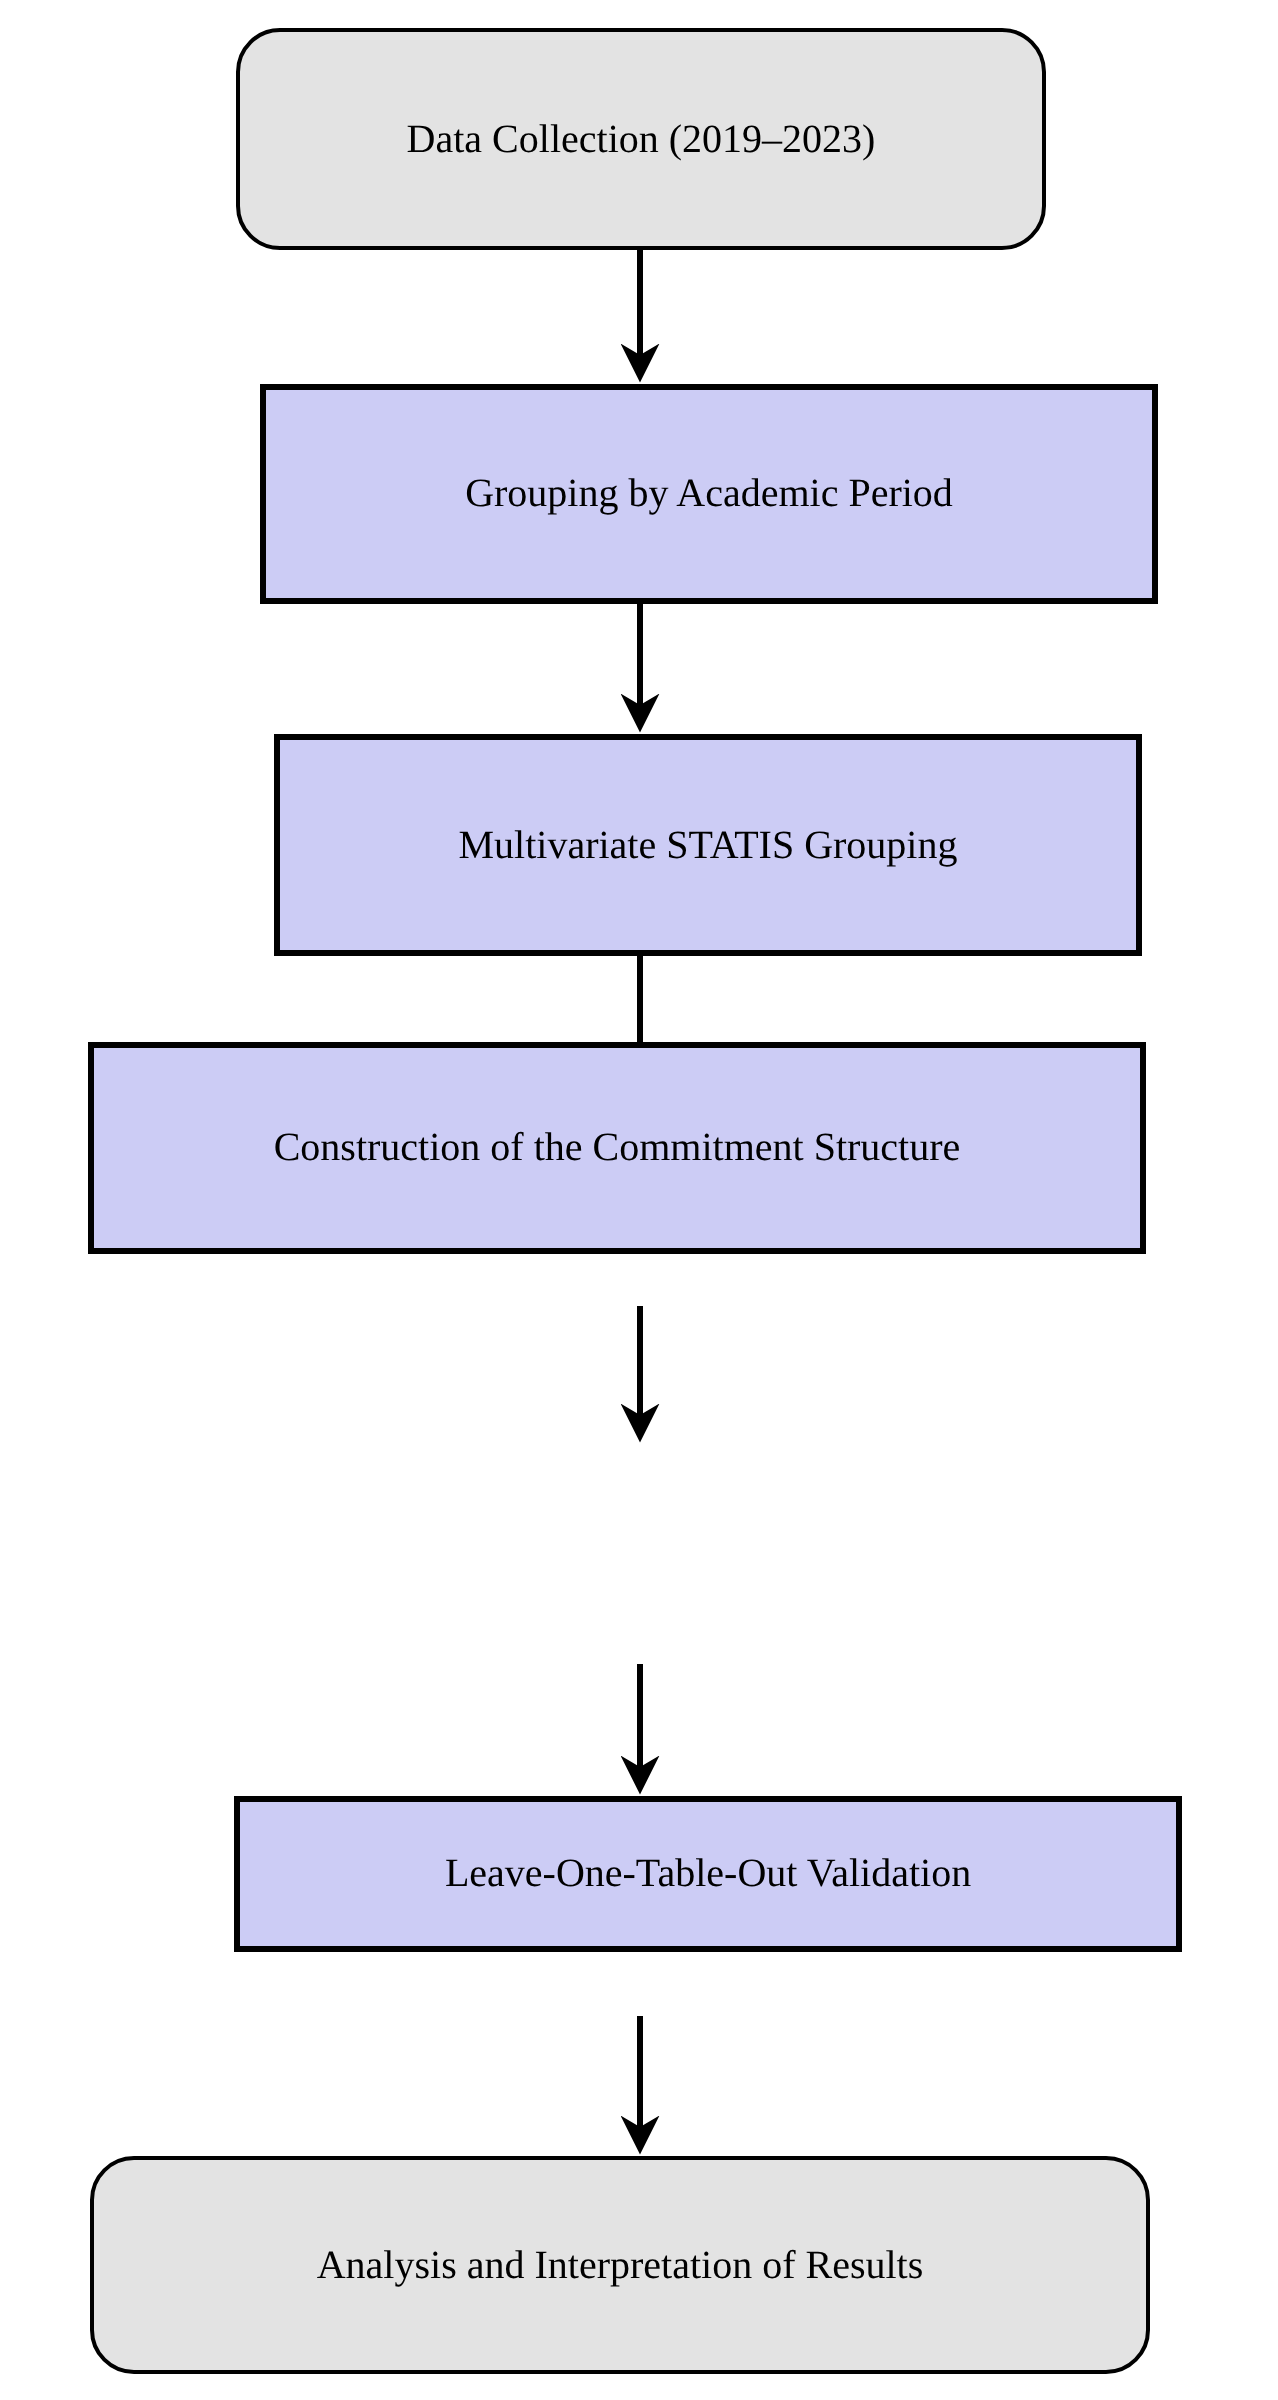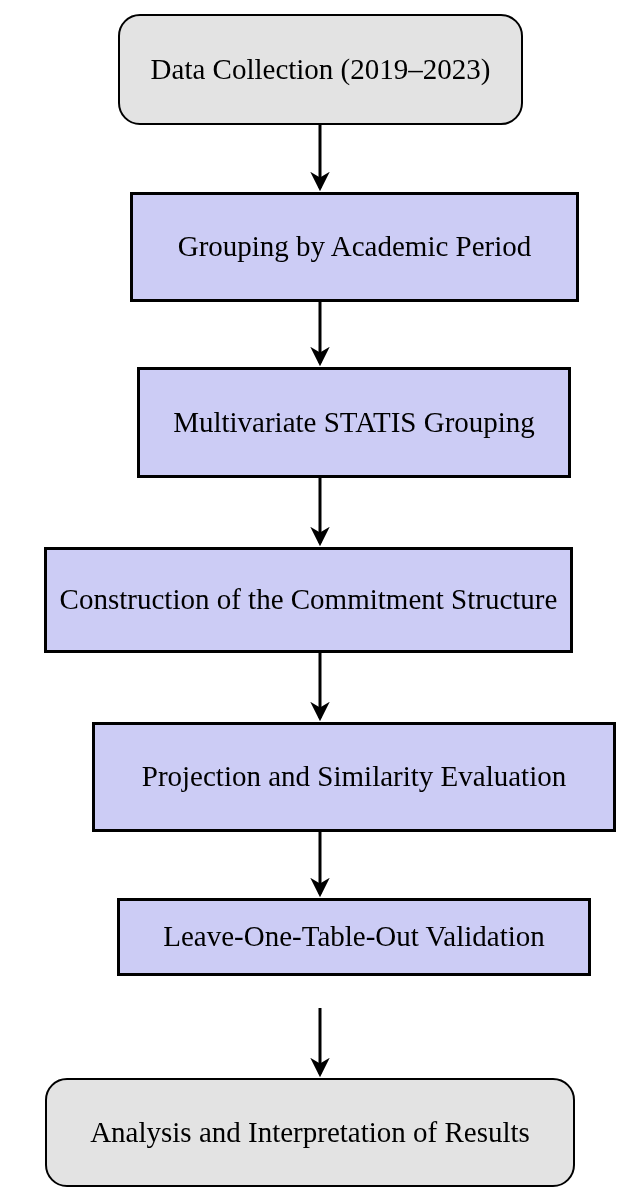--- a/index.html
+++ b/index.html
@@ -15,40 +15,40 @@
     font-family: "Liberation Serif", "DejaVu Serif", serif;
     overflow: hidden;
   }
   .node {
     position: absolute;
     display: flex;
     align-items: center;
     justify-content: center;
     text-align: center;
     box-sizing: border-box;
-    font-size: 29px;
+    font-size: 20px;
     line-height: 1.1;
     color: var(--text, #000000);
     padding: 4px 10px;
   }
   .node.process {
     background: var(--process_fill, #ccccf5);
     border: 3px solid var(--border, #000000);
     margin-left: 34px;
   }
   .node.terminal {
     background: var(--terminal_fill, #e3e3e3);
     border: 2.5px solid var(--border, #000000);
     border-radius: 22px;
   }
   
   .n1 { left: 118px; top: 14px;  width: 405px; height: 111px; }
   .n2 { left: 96px;  top: 192px; width: 449px; height: 110px; }
   .n3 { left: 103px; top: 367px; width: 434px; height: 111px; }
-  .n4 { left: 10px;  top: 547px; width: 529px; height: 106px; }
+  .n4 { left: 10px;  top: 521px; width: 529px; height: 106px; }
   .n5 { left: 58px;  top: 722px; width: 524px; height: 110px; }
   .n6 { left: 83px;  top: 898px; width: 474px; height: 78px; }
   .n7 { left: 45px;  top: 1078px; width: 530px; height: 109px; }
   .arrow-layer {
     position: absolute;
     left: 0; top: 0;
     width: 639px;
     height: 1200px;
     pointer-events: none;
   }
@@ -85,23 +85,20 @@
   </div>
 
   <div class="node process n3">
     <span>Multivariate STATIS Grouping</span>
   </div>
 
   <div class="node process n4">
     <span>Construction of the Commitment Structure</span>
   </div>
 
-  <div class="node process n5">
-    <span>Projection and Similarity Evaluation</span>
-  </div>
 
   <div class="node process n6">
     <span>Leave-One-Table-Out Validation</span>
   </div>
 
   <div class="node terminal n7">
     <span>Analysis and Interpretation of Results</span>
   </div>
 
 </div>

